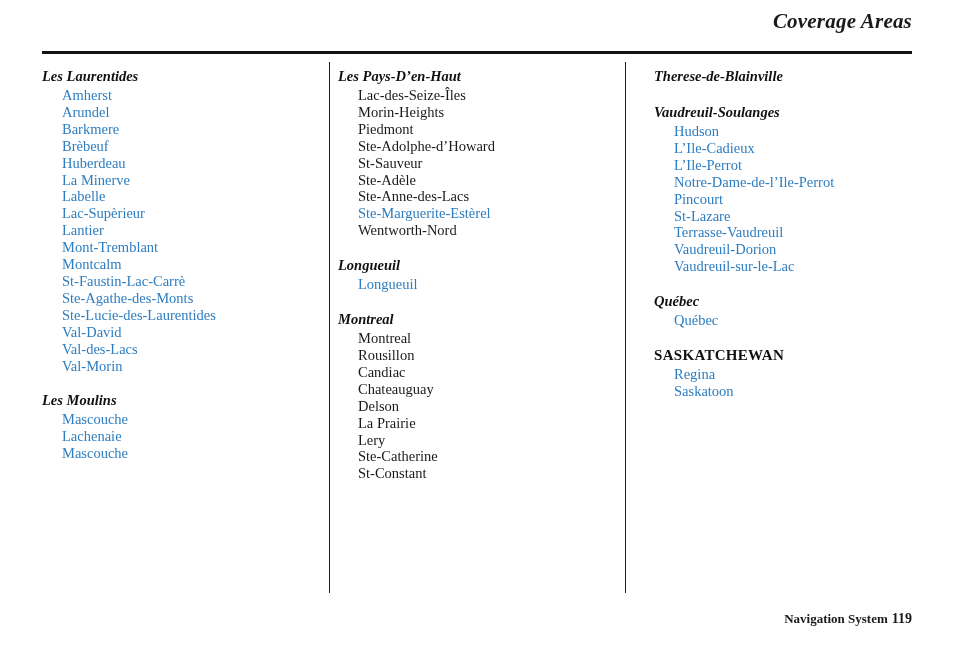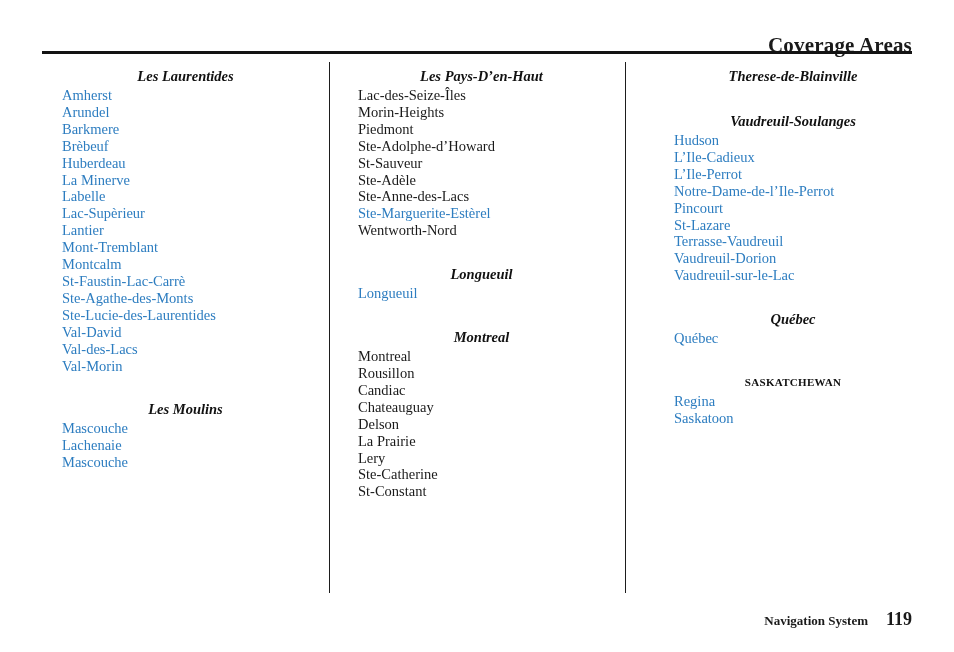--- a/index.html
+++ b/index.html
@@ -14,23 +14,24 @@
     position: relative;
     font-family: "Liberation Serif", "DejaVu Serif", serif;
     color: #1a1a1a;
     overflow: hidden;
   }
 
   
   #page-header {
     position: absolute;
     left: 42px;
-    top: 32px;
+    top: 8px;
     width: 870px;
     height: 32px;
+    font-style: italic;
   }
   #page-header .title {
     position: absolute;
     right: 0;
     top: 0;
     font-size: 21px;
     font-weight: bold;
     letter-spacing: 0.2px;
     line-height: 26px;
     white-space: nowrap;
@@ -65,35 +66,34 @@
     position: absolute;
     top: -4px;
     width: 1px;
     height: 531px;
     background: #1d1d1d;
   }
   #divider-1 { left: 287px; }
   #divider-2 { left: 583px; }
 
   .group { margin: 0 0 0 0; }
-  .group + .group { margin-top: 25px; }
+  .group + .group { margin-top: 16px; }
 
   .group-heading {
     font-size: 14.5px;
     font-weight: bold;
     font-style: italic;
     line-height: 20px;
     color: #111111;
     margin: 0 0 1px 0;
     white-space: nowrap;
-    text-align: center;
   }
   .group-heading.province {
     font-style: normal;
-    font-size: 11px;
+    font-size: 15px;
     letter-spacing: 0.3px;
   }
   .city-list {
     list-style: none;
     margin: 0;
     padding: 0 0 0 20px;
   }
   .city {
     font-size: 14.5px;
     line-height: 16.9px;
@@ -113,22 +113,22 @@
   #page-footer .footer-inner {
     position: absolute;
     right: 0;
     top: 0;
     font-size: 13px;
     font-weight: bold;
     line-height: 18px;
     white-space: nowrap;
   }
   #page-footer .footer-page {
-    margin-left: 18px;
-    font-size: 18px;
+    margin-left: 4px;
+    font-size: 14px;
   }
 </style>
 </head>
 <body>
 
 <div id="page-header">
   <div class="title">Coverage Areas</div>
 </div>
 <div id="header-rule"></div>
 

